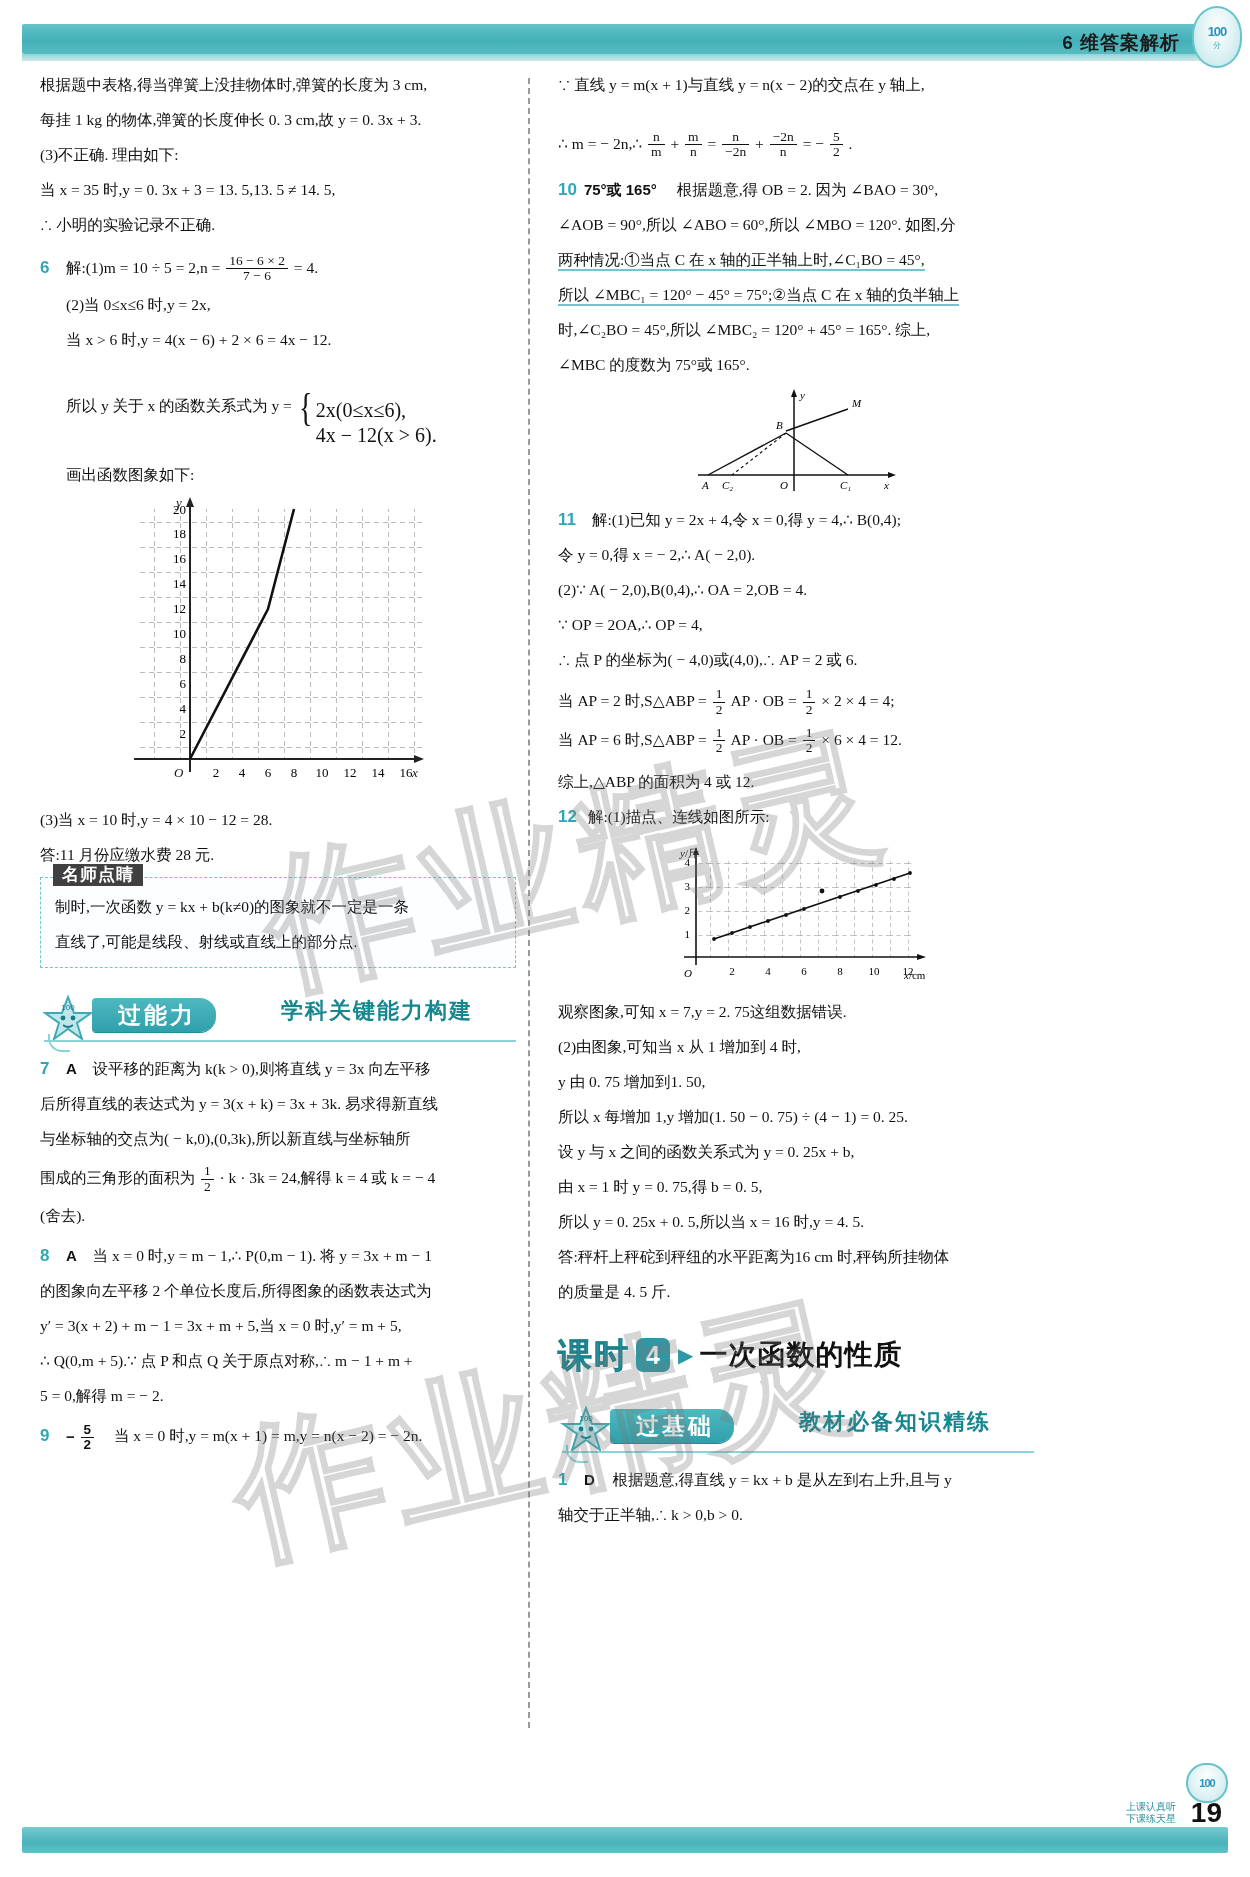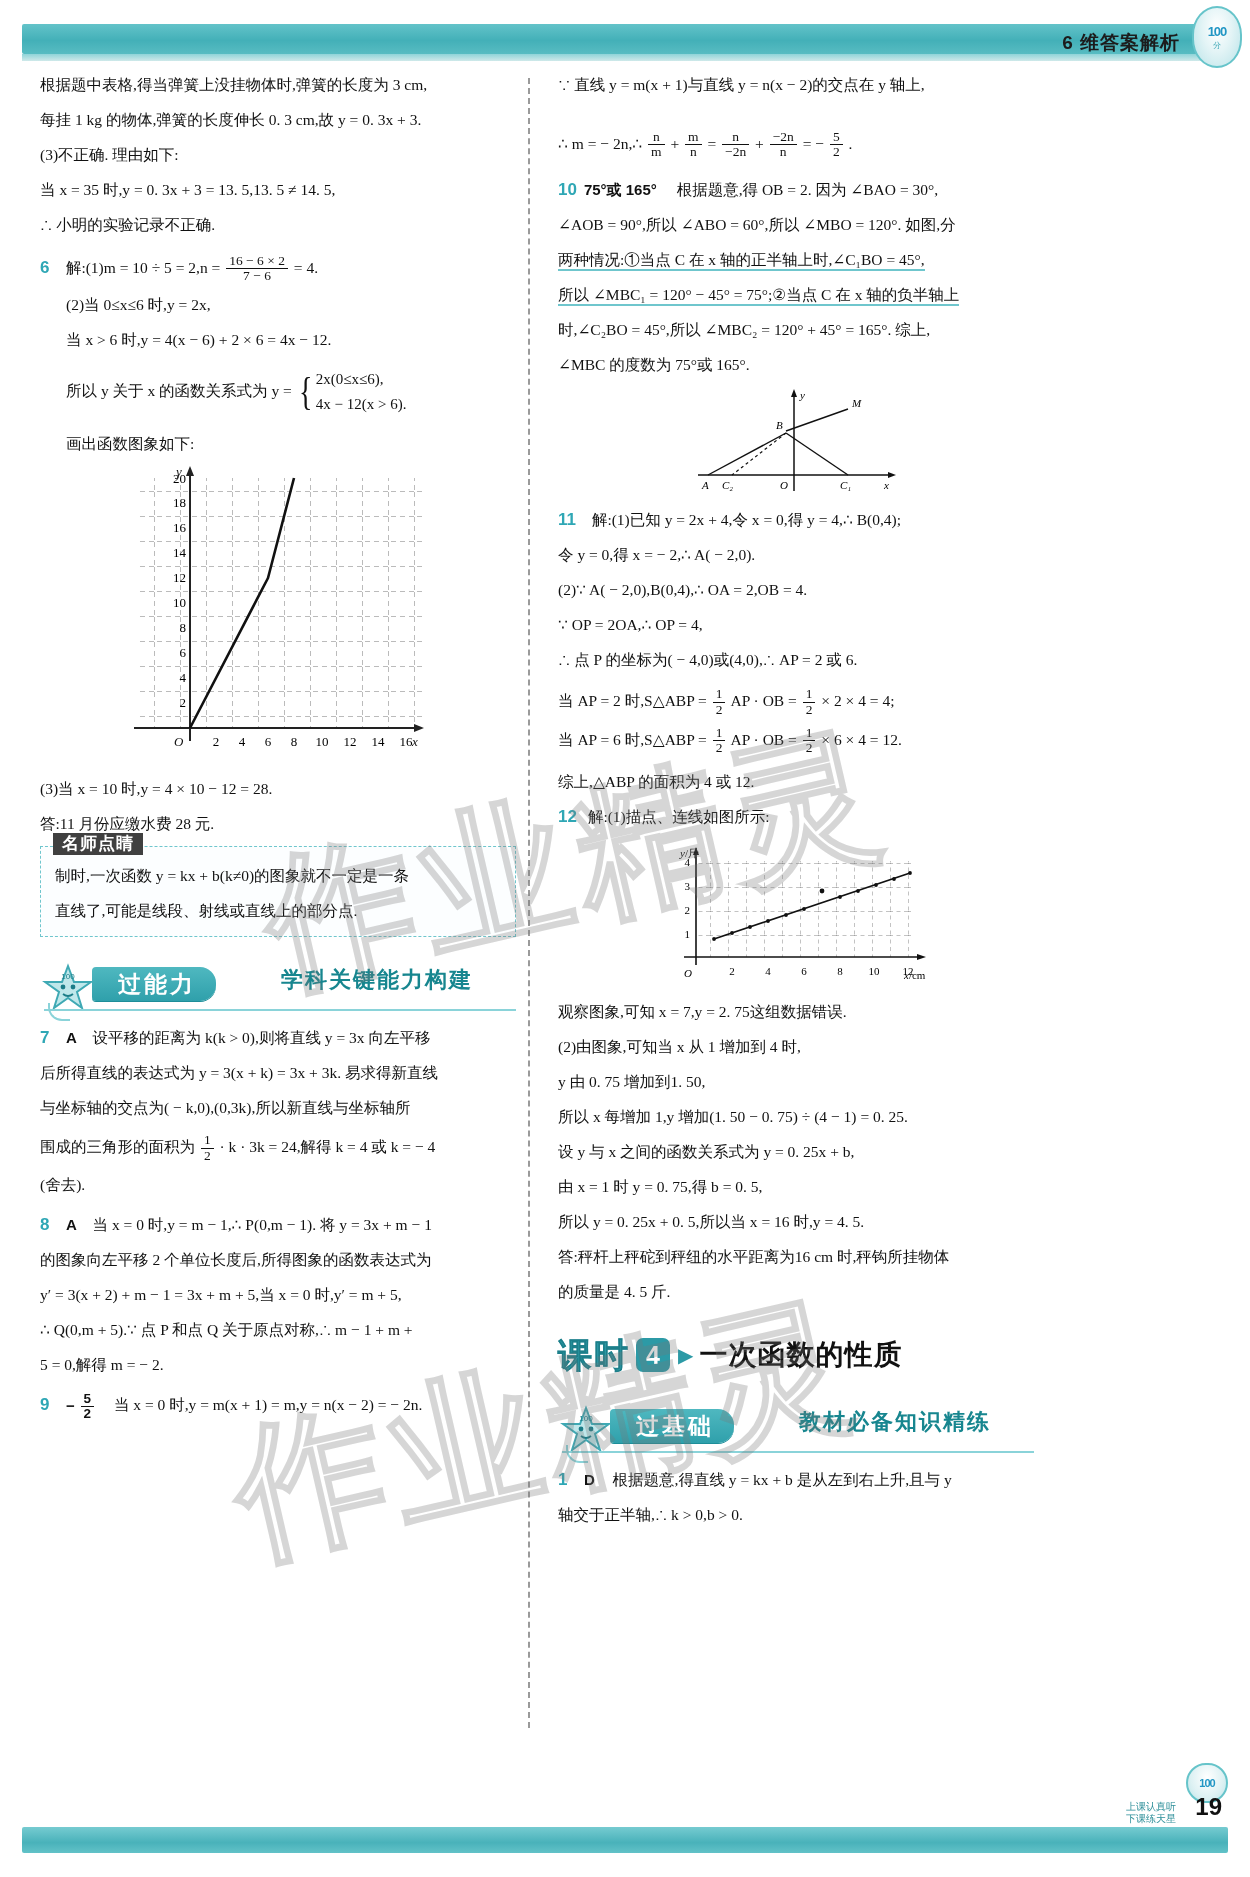--- a/index.html
+++ b/index.html
@@ -85,21 +85,21 @@
     display:inline-block; vertical-align:-0.55em; text-align:center;
     line-height:1.05; margin:0 2px; font-size:13.5px;
   }
   .frac .n{ display:block; padding:0 3px; border-bottom:1.1px solid #111; }
   .frac .d{ display:block; padding:0 3px; }
   .brace-eq{ display:inline-flex; align-items:center; vertical-align:middle; }
   .brace{
     font-size:40px; line-height:0.8; font-weight:300;
     transform:scaleX(0.7); display:inline-block; margin-right:1px;
   }
-  .cases{ display:inline-block; font-size:15px; line-height:25px; }
+  .cases{ display:inline-block; font-size:20px; line-height:25px;margin-top:31px; }
 
   
   .tipbox{
     position:relative;
     border:1.6px dashed #6fc6cd;
     padding:16px 14px 12px 14px;
     margin-top:8px;
     background:#fcfeff;
   }
   .tipbox-title{
@@ -173,22 +173,22 @@
     position:absolute; left:22px; bottom:24px; width:1206px; height:26px;
     background:linear-gradient(180deg,#76cbd1 0%,#49b2ba 60%,#62c2c8 100%);
     border-radius:2px;
   }
   .footnote{
     position:absolute; right:74px; bottom:52px;
     font-size:10px; color:#2d8f99; line-height:12px; text-align:center;
     font-family:"Liberation Sans","DejaVu Sans",sans-serif;
   }
   .pageno{
-    position:absolute; right:28px; bottom:56px;
-    font-size:24px; font-weight:bold; color:#111;
+    position:absolute; right:28px; bottom:48px;
+    font-size:28px; font-weight:bold; color:#111;
     font-family:"Liberation Sans","DejaVu Sans",sans-serif;
   }
   .foot-badge{
     position:absolute; right:22px; bottom:74px; width:42px; height:40px;
     border-radius:20px; border:2px solid #66c4ca;
     background:radial-gradient(ellipse at 50% 35%,#ffffff 0%,#ddf1f3 60%,#b9e3e8 100%);
     display:flex;align-items:center;justify-content:center;
     font-size:11px;font-weight:bold;color:#2196c4; letter-spacing:-1px;
     font-family:"Liberation Sans","DejaVu Sans",sans-serif;
   }

